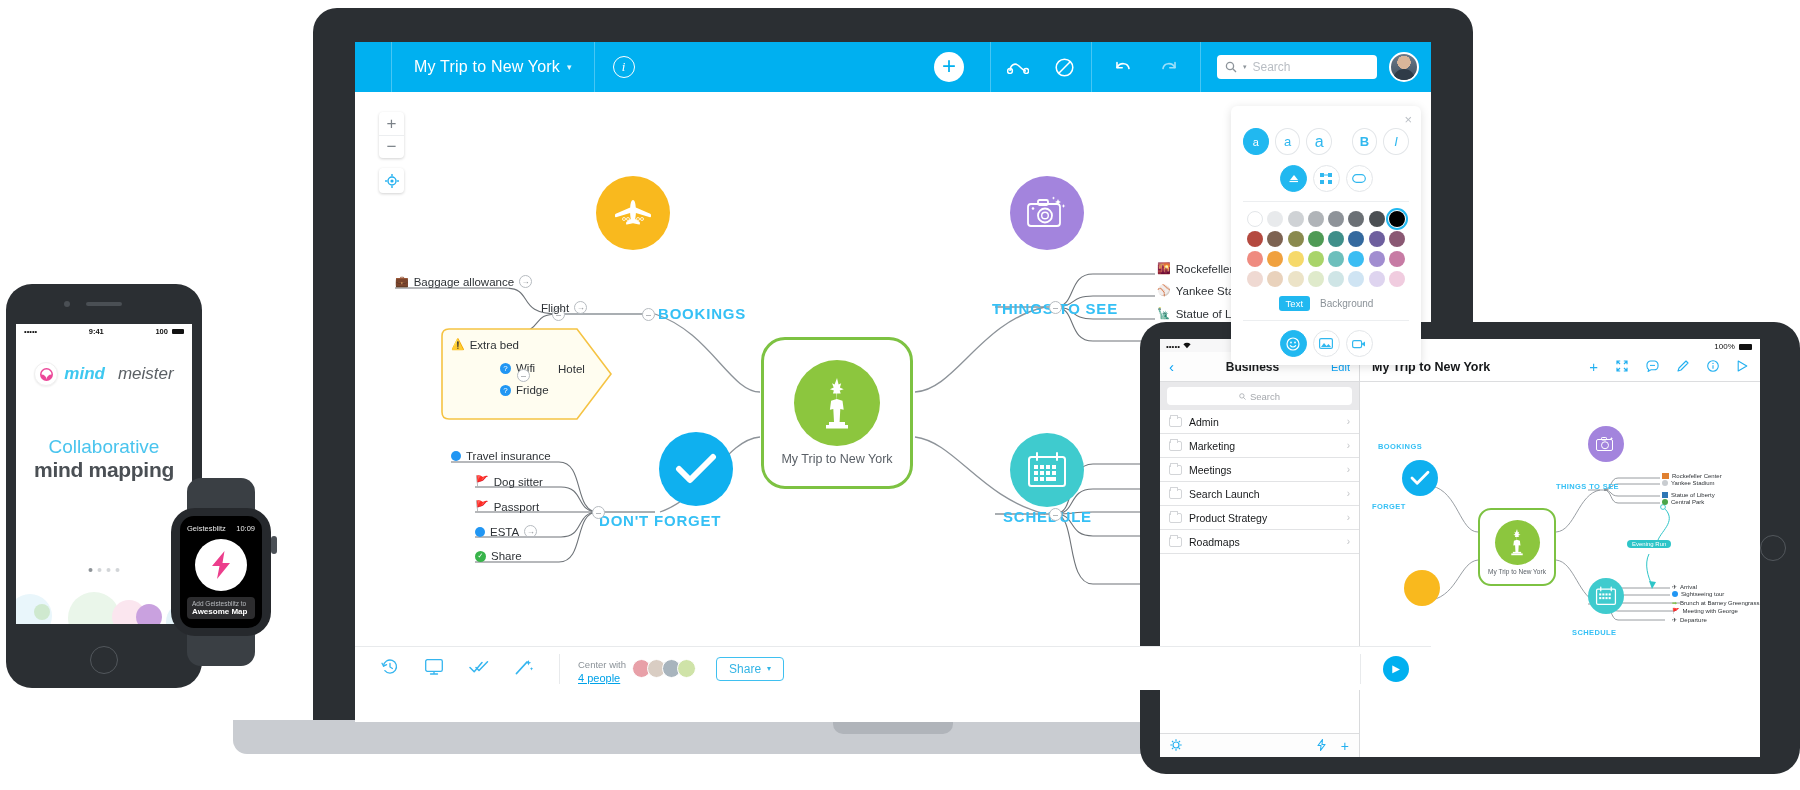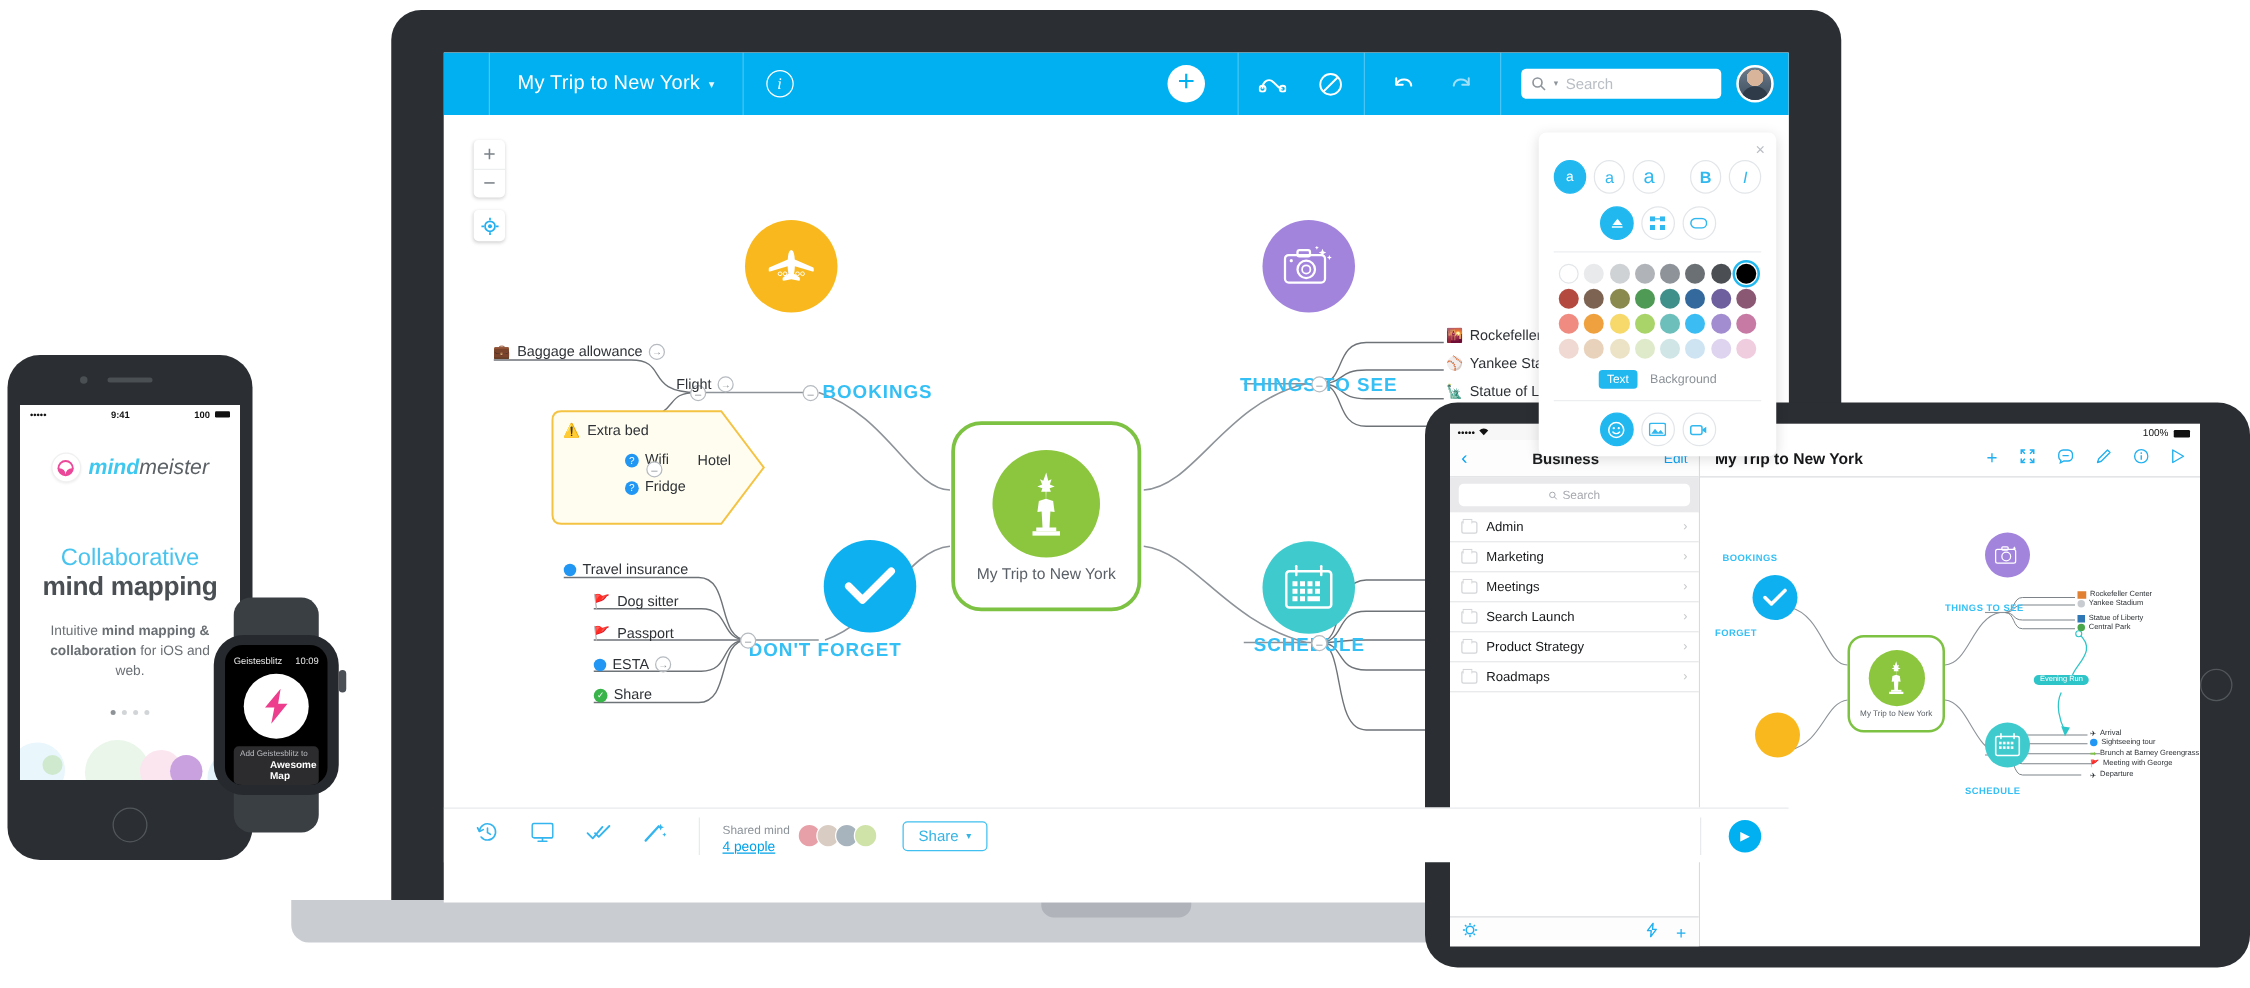--- a/index.html
+++ b/index.html
@@ -195,21 +195,21 @@
   .iphone-screen { position:absolute; left:10px; top:40px; width:176px; height:300px; background:#fff; overflow:hidden; }
   .iphone-home { position:absolute; left:50%; transform:translateX(-50%); bottom:14px;
     width:28px;height:28px;border:1.5px solid #52575c;border-radius:50%; }
   .ph-status { height:12px; display:flex; align-items:center; justify-content:space-between;
     padding:2px 8px 0; font-size:7.5px; color:#111; font-weight:700; }
   .ph-logo { display:flex; align-items:center; justify-content:center; gap:6px; margin-top:26px; }
   .ph-logo-c { width:24px;height:24px;border-radius:50%;background:#fff;border:1px solid #f0f0f0;
     display:flex;align-items:center;justify-content:center; box-shadow:0 1px 2px rgba(0,0,0,.07); }
   .ph-logo-t { font-size:17px; color:#5b6065; }
   .ph-logo-t b { color:#3ec8f0; font-weight:700; font-style:italic; }
-  .ph-logo-t i { font-style:italic; }
+  .ph-logo-t i { font-style:italic;padding-left:13px; }
   .ph-h1 { text-align:center; margin-top:50px; }
   .ph-h1 .l1 { font-size:19px; color:#49c4ee; font-weight:400; }
   .ph-h1 .l2 { font-size:21px; color:#4a4f54; font-weight:700; letter-spacing:-.3px; }
   .ph-p { text-align:center; margin-top:16px; font-size:11px; color:#6a6f74; line-height:1.45; padding:0 16px; }
   .ph-dots { position:absolute; left:50%; transform:translateX(-50%); bottom:52px; display:flex; gap:5px; }
   .ph-dots i { width:4px;height:4px;border-radius:50%;background:#d2d5d8;display:block; }
   .ph-dots i.on { background:#8e9398; }
   .ph-blobs { position:absolute; inset:auto 0 0 0; height:80px; overflow:hidden; }
   .blob { position:absolute; border-radius:50%; }
 
@@ -218,21 +218,21 @@
   .watch-band-t { position:absolute; left:24px; top:0; width:68px; height:48px; background:#3a3f44; border-radius:14px 14px 4px 4px; }
   .watch-band-b { position:absolute; left:24px; bottom:0; width:68px; height:48px; background:#3a3f44; border-radius:4px 4px 14px 14px; }
   .watch-body { position:absolute; left:8px; top:30px; width:100px; height:128px; background:#26292d; border-radius:24px; }
   .watch-crown { position:absolute; right:2px; top:58px; width:6px; height:18px; background:#4b5056; border-radius:3px; }
   .watch-screen { position:absolute; left:17px; top:38px; width:82px; height:112px; background:#000; border-radius:14px; overflow:hidden; padding:8px 7px; }
   .w-head { display:flex; align-items:flex-end; justify-content:space-between; font-size:7.5px; color:#e8e8e8; }
   .w-circ { width:52px;height:52px;border-radius:50%;background:#fff;margin:6px auto 0;
     display:flex;align-items:center;justify-content:center; }
   .w-card { background:#2c2c2e; border-radius:4px; margin-top:6px; padding:3px 5px; }
   .w-card .t1 { font-size:6.5px; color:#b9bcc0; }
-  .w-card .t2 { font-size:8px; color:#fff; font-weight:700;margin-left:24px; }
+  .w-card .t2 { font-size:8px; color:#fff; font-weight:700; }
 </style>
 </head>
 <body>
 
 <div class="stage">
 
   <div class="laptop">
     <div class="laptop-body"></div>
     <div class="laptop-base"></div>
     <div class="laptop-notch"></div>
@@ -669,21 +669,21 @@
               <svg width="18" height="16" viewBox="0 0 18 16">
                 <line x1="1.5" y1="14.5" x2="12" y2="3" stroke="#35b5ef" stroke-width="1.8" stroke-linecap="round"></line>
                 <path d="M13.5 1l.8 1.9 1.9.8-1.9.8-.8 1.9-.8-1.9-1.9-.8 1.9-.8z" fill="#35b5ef"></path>
                 <path d="M16.5 8l.5 1.2 1.2.5-1.2.5-.5 1.2-.5-1.2-1.2-.5 1.2-.5z" fill="#35b5ef"></path>
               </svg>
             </span>
           </div>
           <div class="cb-div"></div>
           <div class="cb-shared">
             <div>
-              <span class="cb-shared-txt">Shared mind</span>
+              <span class="cb-shared-txt">Center with</span>
               <a class="cb-shared-link">4 people</a>
             </div>
             <div class="cb-faces">
               <span class="cb-face" style="background:#e8a0a8;"></span>
               <span class="cb-face" style="background:#d9cdc3;"></span>
               <span class="cb-face" style="background:#a8b4bd;"></span>
               <span class="cb-face" style="background:#cfe3a8;"></span>
             </div>
             <span class="cb-share">
               <span>Share</span>
@@ -976,23 +976,20 @@
           </svg>
         </span>
         <span class="ph-logo-t"><b>mind</b><i>meister</i></span>
       </div>
 
       <div class="ph-h1">
         <div class="l1">Collaborative</div>
         <div class="l2">mind mapping</div>
       </div>
 
-      <div class="ph-p">
-        <span>Intuitive </span><b>mind mapping</b><span> </span><b>&amp; collaboration</b><span> for iOS and web.</span>
-      </div>
 
       <div class="ph-blobs">
         <span class="blob" style="left:-8px;bottom:-14px;width:44px;height:44px;background:#e9f6fb;"></span>
         <span class="blob" style="left:18px;bottom:4px;width:16px;height:16px;background:#cfe9cf;"></span>
         <span class="blob" style="left:52px;bottom:-20px;width:52px;height:52px;background:#eaf6ea;"></span>
         <span class="blob" style="left:96px;bottom:-10px;width:34px;height:34px;background:#fbe6ef;"></span>
         <span class="blob" style="left:120px;bottom:-6px;width:26px;height:26px;background:#c9a1df;"></span>
         <span class="blob" style="left:150px;bottom:-18px;width:40px;height:40px;background:#e4f3f9;"></span>
       </div>
 

